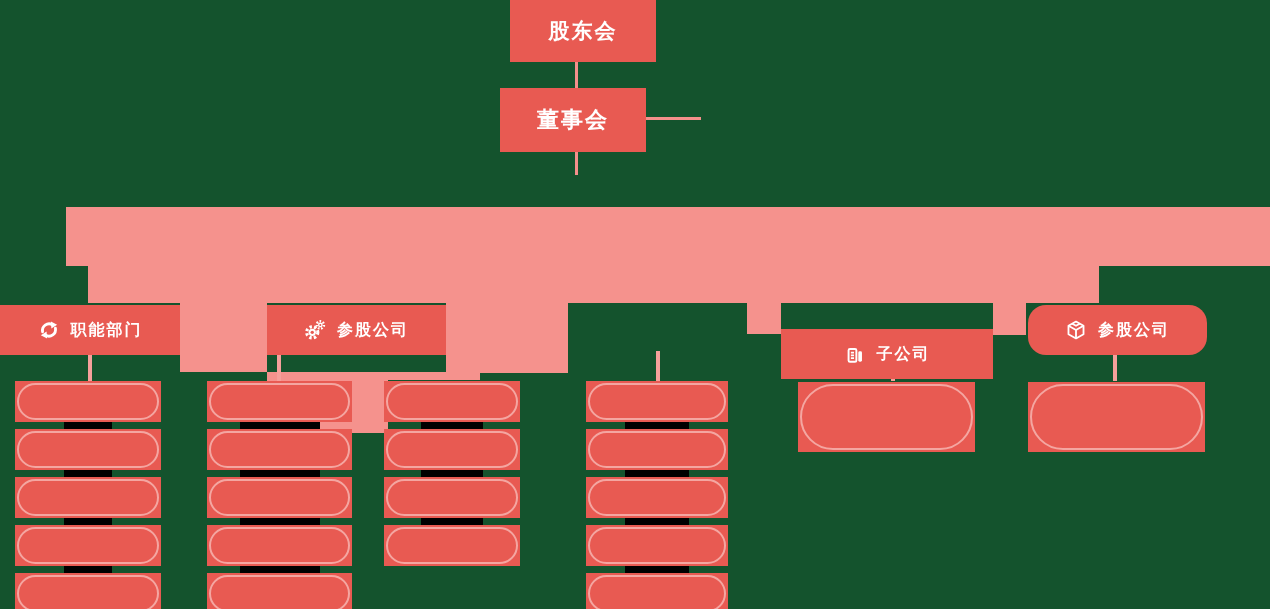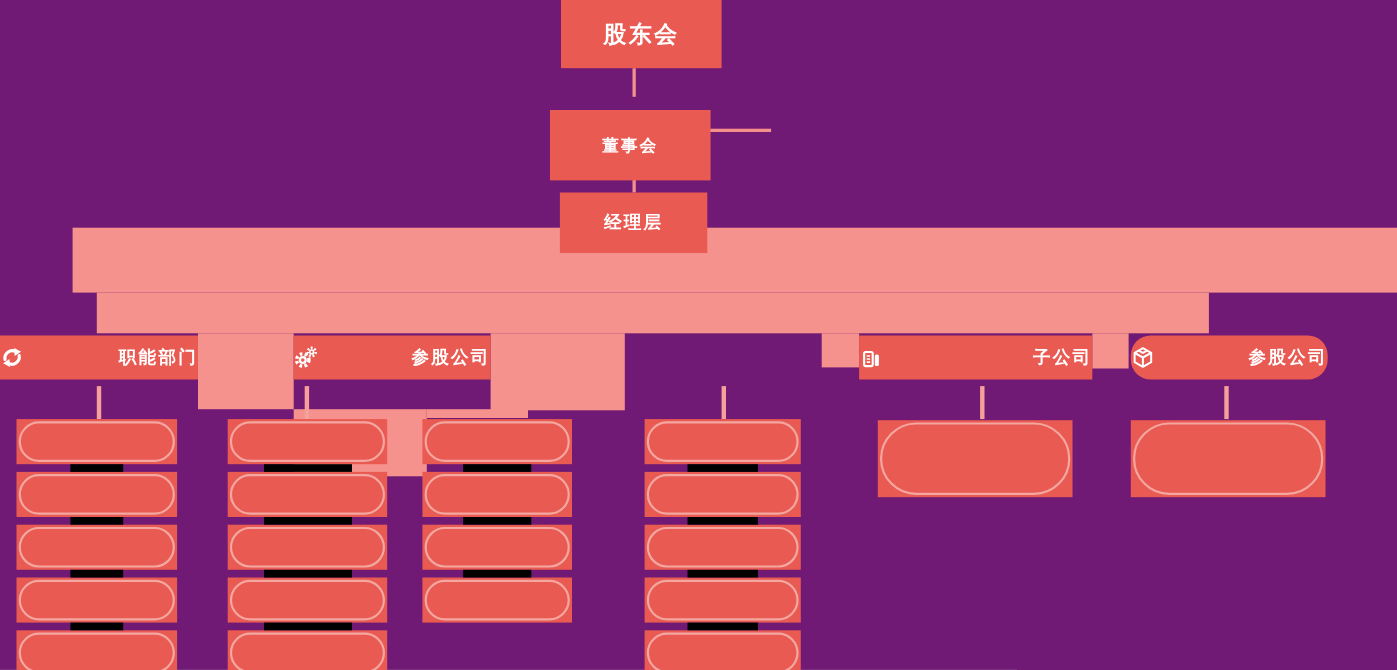--- a/index.html
+++ b/index.html
@@ -1,25 +1,25 @@
 <!DOCTYPE html>
 <html><head>
 <meta charset="utf-8">
 <style>
   html,body{margin:0;padding:0;background:#fff;}
-  #stage{position:relative;width:1270px;height:609px;overflow:hidden;background:#701a75;
+  #stage{position:relative;width:1270px;height:609px;overflow:hidden;background:#14532d;
          font-family:Liberation Serif, serif;}
   .band{position:absolute;background:#F5928D;z-index:1;}
   .cline{position:absolute;background:#F4908B;z-index:2;}
   .stub{position:absolute;background:#F6A09B;z-index:2;width:4px;height:30px;top:351px;}
   .box{position:absolute;background:#E85A52;color:#fff;display:flex;align-items:center;
        justify-content:center;font-weight:bold;letter-spacing:2px;z-index:3;}
   .hdr{position:absolute;background:#E85A52;color:#fff;display:flex;align-items:center;
-       justify-content:space-between;gap:11px;font-weight:bold;font-size:16px;letter-spacing:2px;
-       top:305px;height:40px;z-index:3;}
+       justify-content:center;gap:11px;font-weight:bold;font-size:16px;letter-spacing:2px;
+       top:305px;height:50px;z-index:3;}
   .hdr svg{width:22px;height:22px;flex:0 0 auto;}
   .pill{position:absolute;background:#E85A52;z-index:3;}
   .pill::after{content:"";position:absolute;inset:2px;border:2px solid #F4A6A1;border-radius:40px;}
   .bar{position:absolute;background:#000;height:7px;z-index:4;}
   .lbl{white-space:nowrap;}
 </style>
 </head>
 <body>
 
 <div id="stage">
@@ -39,25 +39,22 @@
 
   <div class="stub" style="left:88px;"></div>
   <div class="stub" style="left:277px;"></div>
   <div class="stub" style="left:656px;"></div>
   <div class="stub" style="left:891px;"></div>
   <div class="stub" style="left:1113px;"></div>
 
   <div class="box" style="left:510px;top:0;width:146px;height:62px;font-size:21px;">
     <span class="lbl">股东会</span>
   </div>
-  <div class="box" style="left:500px;top:88px;width:146px;height:64px;font-size:15px;margin-top:12px;">
+  <div class="box" style="left:500px;top:88px;width:146px;height:64px;font-size:22px;">
     <span class="lbl">董事会</span>
-  </div>
-  <div class="box" style="left:509px;top:175px;width:134px;height:55px;font-size:16px;">
-    <span class="lbl">经理层</span>
   </div>
 
   <div class="hdr" style="left:0;width:180px;">
     <svg viewBox="0 0 24 24">
       <path d="M5 14a7.3 7.3 0 0 1 10.6-7.8" fill="none" stroke="#fff" stroke-width="3.1" stroke-linecap="round"></path>
       <path d="M14.1 2.6l6.8 3.6-6.3 4.2z" fill="#fff"></path>
       <path d="M19 10a7.3 7.3 0 0 1-10.6 7.8" fill="none" stroke="#fff" stroke-width="3.1" stroke-linecap="round"></path>
       <path d="M9.9 21.4l-6.8-3.6 6.3-4.2z" fill="#fff"></path>
     </svg>
     <span class="lbl">职能部门</span>
@@ -69,21 +66,21 @@
       <circle cx="9" cy="14.5" r="4" fill="#fff"></circle>
       <circle cx="9" cy="14.5" r="1.8" fill="#E85A52"></circle>
       <circle cx="17.8" cy="6.5" r="4" fill="none" stroke="#fff" stroke-width="2.6" stroke-dasharray="1.8 1.7"></circle>
       <circle cx="17.8" cy="6.5" r="2.6" fill="#fff"></circle>
       <circle cx="17.8" cy="6.5" r="1.1" fill="#E85A52"></circle>
     </svg>
     <span class="lbl">参股公司</span>
   </div>
 
 
-  <div class="hdr" style="left:781px;width:212px;">
+  <div class="hdr" style="left:781px;width:212px;margin-top:24px;">
     <svg viewBox="0 0 24 24">
       <rect x="5" y="6.5" width="8.5" height="14" rx="1.5" fill="none" stroke="#fff" stroke-width="2.1"></rect>
       <path d="M7.5 10.5h3.4M7.5 13.5h3.4M7.5 16.5h3.4" stroke="#fff" stroke-width="1.7"></path>
       <rect x="15.6" y="9" width="4" height="11.5" rx="1.6" fill="#fff"></rect>
     </svg>
     <span class="lbl">子公司</span>
   </div>
 
   <div class="hdr" style="left:1028px;width:179px;border-radius:18px;">
     <svg viewBox="0 0 24 24">

